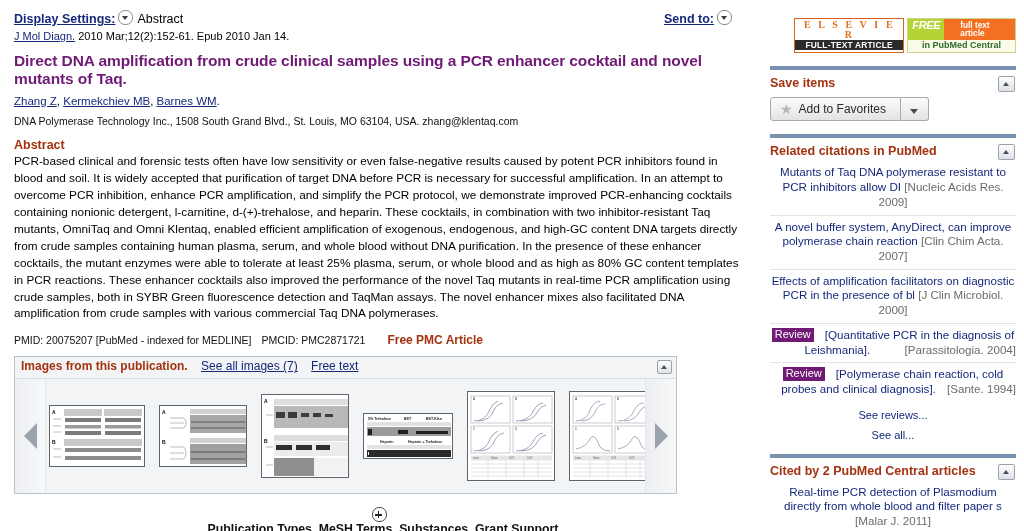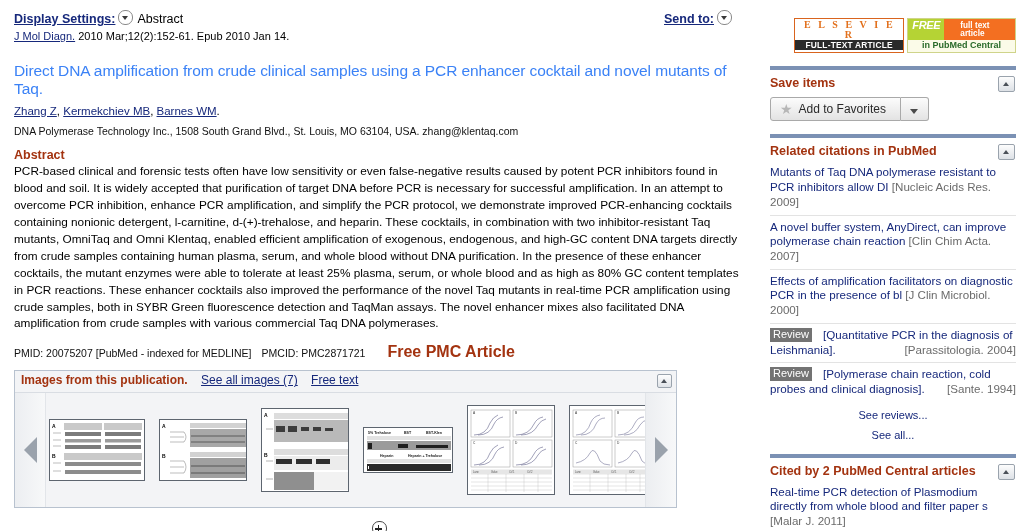--- a/index.html
+++ b/index.html
@@ -47,23 +47,23 @@
     border-right: 3.5px solid transparent;
     border-top: 4px solid #3a3a3a;
   }
 
   .journal-line {
     font-size: 11px; color: #000;
   }
   .journal-name { color: #16287b; text-decoration: underline; }
 
   .article-title {
-    margin-top: 20px;
-    font-size: 15.5px; font-weight: normal;
-    color: #3b82f6; letter-spacing: -0.1px;
+    margin-top: 10px;
+    font-size: 15.5px; font-weight: bold;
+    color: #701a75; letter-spacing: -0.1px;
     line-height: 1.15;
   }
 
   .authors { margin-top: 7px; font-size: 11.5px; }
   .authors a { color: #16287b; text-decoration: underline; text-align: center; }
 
   .affil { margin-top: 8px; font-size: 10.5px; color: #111; }
 
   .abs-head {
     margin-top: 11px;
@@ -75,21 +75,21 @@
     font-size: 11.8px;
     line-height: 1.44;
     color: #000;
     text-align: left;
     width: 735px;
   }
 
   .ids-line { margin-top: 11px; font-size: 10.5px; color: #111; }
   .ids-line .gap { display: inline-block; width: 10px; }
   .free-pmc {
-    color: #a33310; font-weight: bold; font-size: 16px;
+    color: #a33310; font-weight: bold; font-size: 12px;
     margin-left: 22px;
   }
 
   
   .images-panel {
     margin-top: 9px;
     width: 663px;
     border: 1px solid #b8c2cf;
     background: #f0abfc;
     position: relative;
@@ -258,34 +258,34 @@
     position: relative;
   }
   .fav-arrow::after {
     content: ""; position: absolute; left: 9px; top: 11px;
     border-left: 4px solid transparent;
     border-right: 4px solid transparent;
     border-top: 5px solid #4a4a4a;
   }
   .star { color: #b7b7b7; font-size: 14px; line-height: 1; }
 
-  .cit-list { margin-top: 3px; }
+  .cit-list { margin-top: 3px; text-align: center; }
   .cit {
     font-size: 11.6px; line-height: 1.27;
     color: #16287b;
     padding: 4px 0 5px 0;
     border-bottom: 1px solid #e3e3e3;
     position: relative;
   }
   .cit:last-child { border-bottom: none; }
   .cit .src { color: #6b6b6b; }
   .cit .src-right { float: right; color: #6b6b6b; }
   .review-tag {
     display: inline-block;
-    background: #737373; color: #fff;
+    background: #701a75; color: #fff;
     font-size: 11px; font-weight: normal;
     padding: 0px 3px; margin-right: 11px;
     vertical-align: 1px;
   }
   .see-links { margin-top: 7px; }
   .see-line {
     text-align: center; font-size: 11px;
     color: #16287b; margin-bottom: 8px;
   }
 </style>

